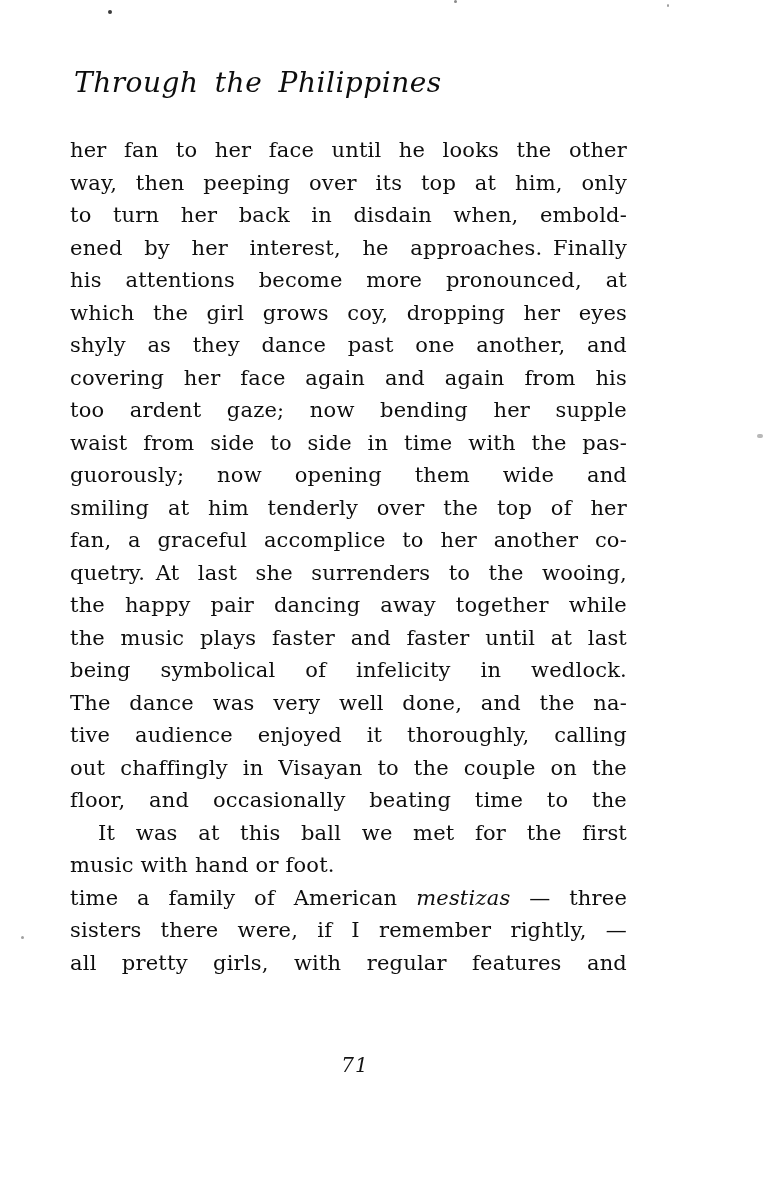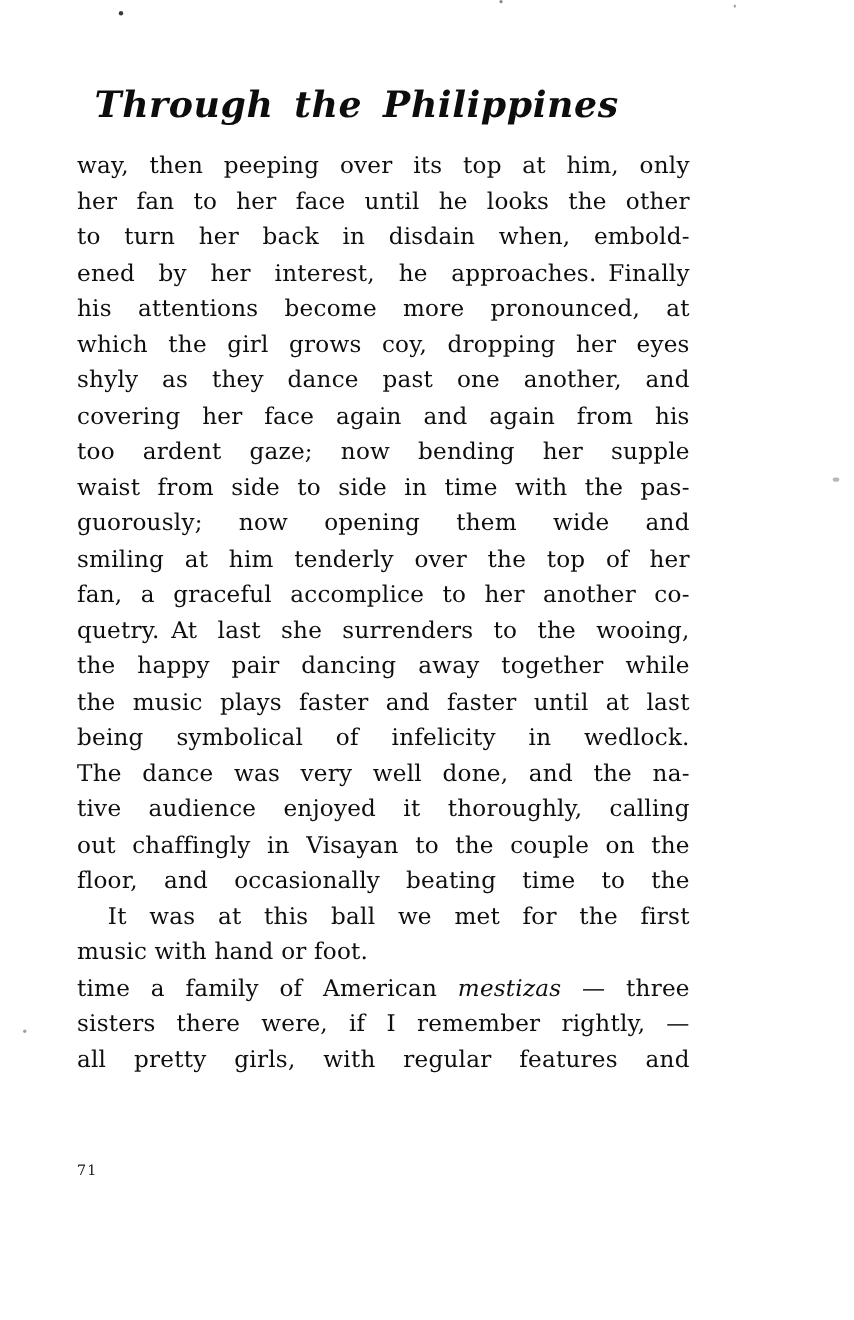--- a/index.html
+++ b/index.html
@@ -16,25 +16,25 @@
     color: #101010;
   }
   .scan-page {
     position: absolute;
     inset: 0;
   }
   .running-head {
     position: absolute;
     top: 64px;
     left: 74px;
-    margin: 12px;
+    margin: 0;
     font-family: "DejaVu Serif", serif;
     font-style: italic;
-    font-weight: bold;
-    font-size: 33px;
+    font-weight: normal;
+    font-size: 28px;
     line-height: 38px;
     letter-spacing: 0.5px;
     word-spacing: 7px;
     color: #0d0d0d;
     white-space: nowrap;
   }
   .body-text {
     position: absolute;
     top: 134px;
     left: 70px;
@@ -55,46 +55,48 @@
     text-indent: 28px;
   }
   .line .ital {
     font-style: italic;
   }
   .page-number {
     position: absolute;
     top: 1052px;
     left: 70px;
     width: 570px;
-    font-size: 13px;
+    text-align: center;
+    font-size: 20px;
     line-height: 26px;
     letter-spacing: 1px;
     color: #141414;
+    font-style: italic;
   }
   .speck {
     position: absolute;
     border-radius: 50%;
   }
   .speck-1 { left: 108px; top: 10px;  width: 4px; height: 4px; background: #3a3a3a; }
   .speck-2 { left: 454px; top: 0px;   width: 3px; height: 3px; background: #8a8a8a; }
   .speck-3 { left: 667px; top: 4px;   width: 2px; height: 3px; background: #9a9a9a; }
   .speck-4 { left: 757px; top: 434px; width: 6px; height: 4px; background: #b8b8b8; border-radius: 2px; }
   .speck-5 { left: 21px;  top: 936px; width: 3px; height: 3px; background: #a0a0a0; }
 </style>
 </head>
 <body>
 
 <div class="scan-page">
 
   <h1 class="running-head">Through the Philippines</h1>
 
   <div class="body-text">
 
+    <div class="line">her fan to her face until he looks the other</div>
     <div class="line">way, then peeping over its top at him, only</div>
-    <div class="line">her fan to her face until he looks the other</div>
     <div class="line">to turn her back in disdain when, embold-</div>
     <div class="line">ened by her interest, he approaches. Finally</div>
     <div class="line">his attentions become more pronounced, at</div>
     <div class="line">which the girl grows coy, dropping her eyes</div>
     <div class="line">shyly as they dance past one another, and</div>
     <div class="line">covering her face again and again from his</div>
     <div class="line">too ardent gaze; now bending her supple</div>
     <div class="line">waist from side to side in time with the pas-</div>
     <div class="line">guorously; now opening them wide and</div>
     <div class="line">smiling at him tenderly over the top of her</div>

